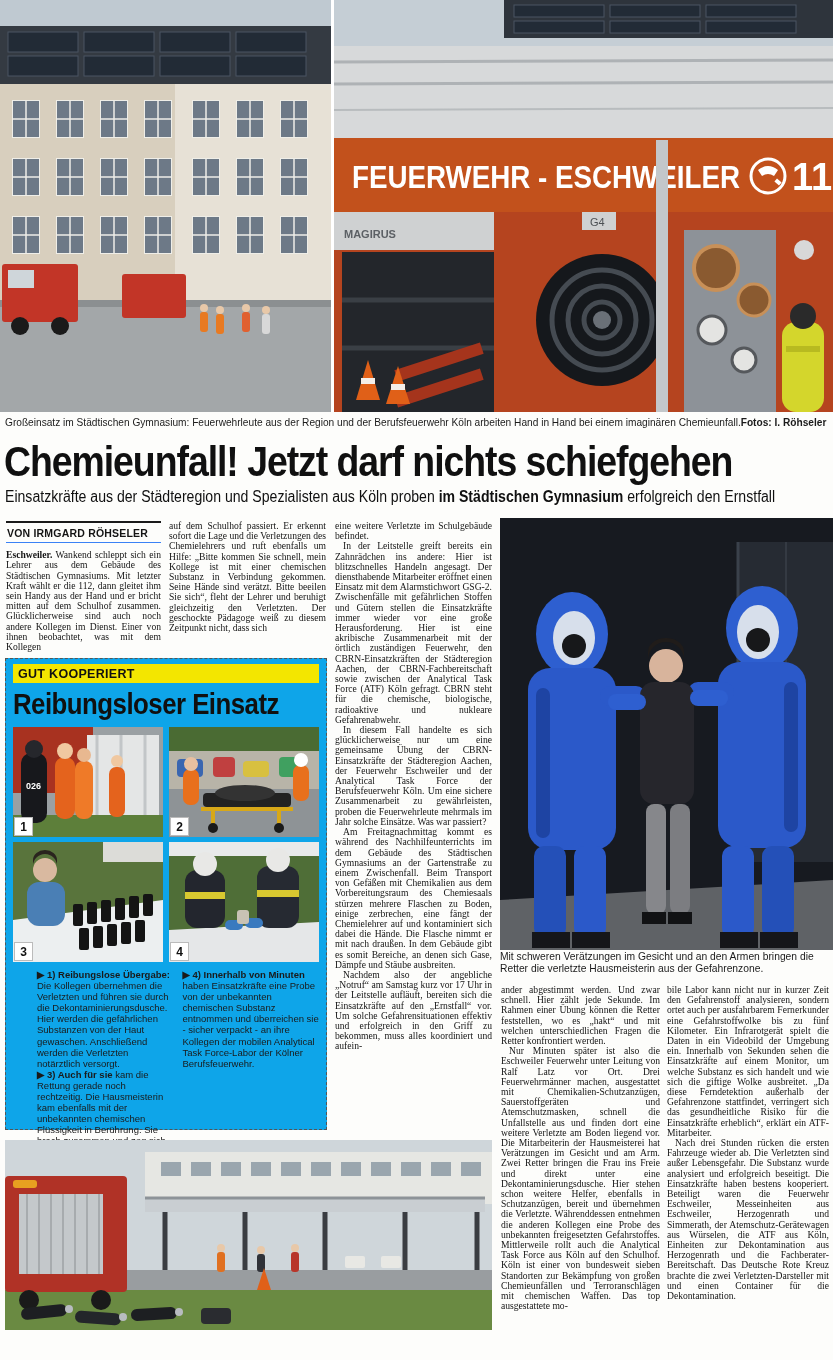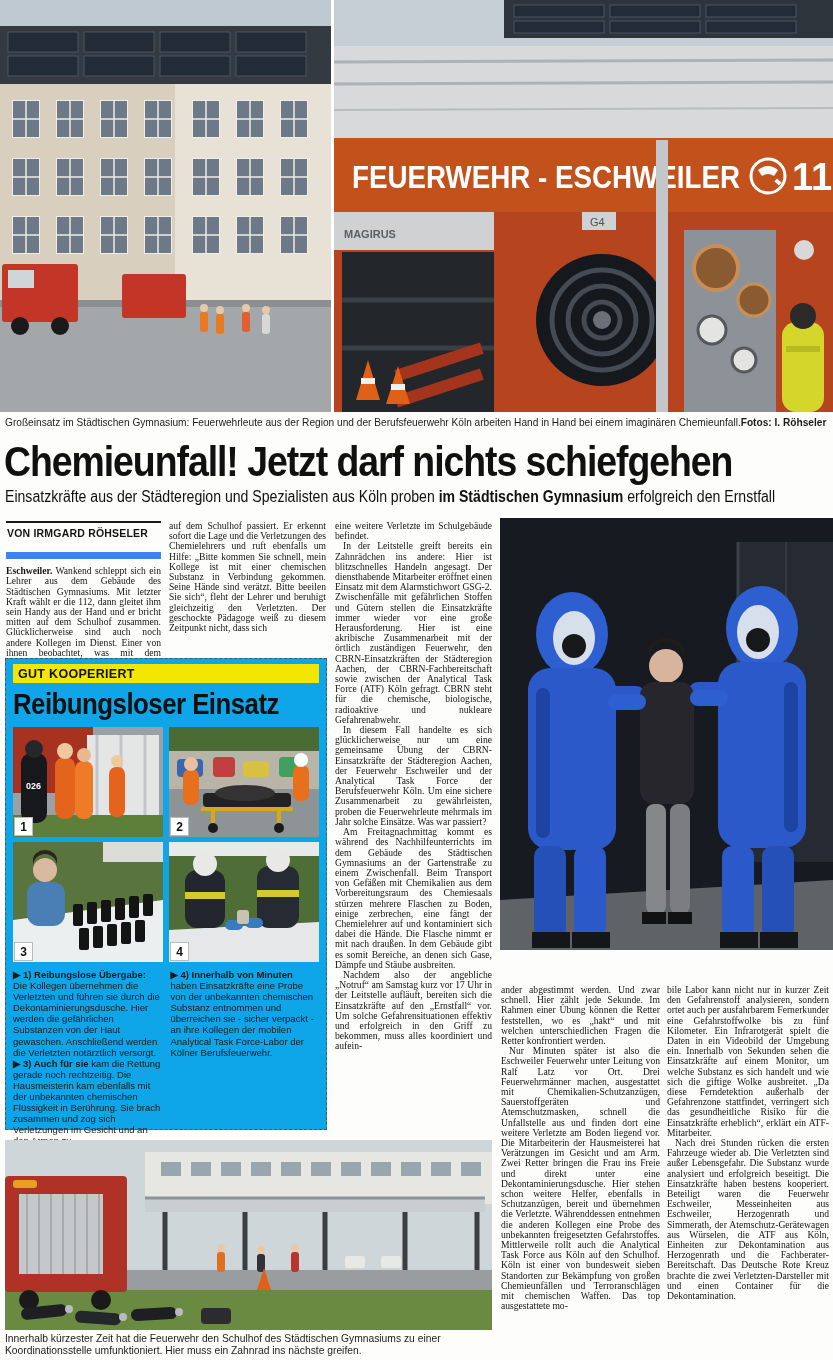--- a/index.html
+++ b/index.html
@@ -18,37 +18,37 @@
   .subhead b{font-weight:bold;}
   .col{position:absolute;font-size:9.6px;line-height:10.2px;text-align:justify;}
   .col p{margin:0;}
   .col p.ind{text-indent:8px;}
   .col1{left:6px;top:521px;width:155px;}
   .col2{left:169px;top:521px;width:157px;}
   .col3{left:335px;top:521px;width:157px;height:612px;overflow:hidden;}
   .col4{left:501px;top:985px;width:159px;height:375px;overflow:hidden;}
   .col5{left:667px;top:985px;width:162px;height:375px;overflow:hidden;font-family:Liberation Serif, serif;}
   .byline{font-family:"Liberation Sans",sans-serif;font-weight:bold;font-size:10.5px;
-        letter-spacing:.2px;border-top:2px solid #1a1a1a;border-bottom:7px solid #3b82f6;
-        padding:5px 0 14px 1px;margin-bottom:7px;text-align:left;}
+        letter-spacing:.2px;border-top:2px solid #1a1a1a;border-bottom:1px solid #3b82f6;
+        padding:5px 0 4px 1px;margin-bottom:7px;text-align:left;}
   .lead{font-weight:bold;margin-top:7px;}
   .feature-box{position:absolute;left:5px;top:658px;width:322px;height:472px;
         border:1px dashed #555;box-sizing:border-box;padding:5px 7px;background:#0ea5e9;}
   .kicker{background:#f3e600;font-family:"Liberation Sans",sans-serif;font-weight:bold;
         font-size:12.5px;letter-spacing:.3px;color:#111;padding:3px 4px 2px 5px;}
   .feature-title{font-family:"Liberation Sans",sans-serif;font-weight:bold;font-size:30px;
         letter-spacing:-.6px;color:#101010;margin:4px 0 6px;white-space:nowrap;
         transform:scaleX(.86);transform-origin:left;}
   .photo-grid{display:grid;grid-template-columns:150px 150px;gap:5px 6px;}
   .pframe{position:relative;width:150px;}
   .badge{position:absolute;left:2px;bottom:2px;width:17px;height:17px;background:#fff;
         color:#111;font-family:"Liberation Sans",sans-serif;font-weight:bold;font-size:12px;
         display:flex;align-items:center;justify-content:center;box-shadow:0 0 0 1px #bbb;}
   .feature-captions{display:grid;grid-template-columns:1fr 1fr;gap:0 9px;margin-top:7px;
-        font-family:"Liberation Sans",sans-serif;font-size:9.5px;line-height:11.1px;color:#1a1a1a;}
+        font-family:"Liberation Sans",sans-serif;font-size:9.5px;line-height:11.1px;color:#1a1a1a;margin-left:24px;}
   .fcap{margin-bottom:1px;}
   .fcap .fb{font-weight:bold;}
   .right-photo{position:absolute;left:500px;top:518px;}
   .mid-caption{position:absolute;left:500px;top:951px;width:332px;}
   .bottom-photo{position:absolute;left:5px;top:1140px;}
   .bottom-caption{position:absolute;left:5px;top:1333px;width:488px;}
 </style>
 </head>
 <body>
 
@@ -263,20 +263,21 @@
         <rect x="140" y="164" width="54" height="122" rx="14" fill="#26262c"></rect>
         <rect x="146" y="286" width="20" height="110" rx="8" fill="#86878b"></rect>
         <rect x="170" y="286" width="20" height="110" rx="8" fill="#7c7d81"></rect>
         <rect x="142" y="394" width="24" height="12" fill="#111214"></rect>
           <rect x="168" y="394" width="24" height="12" fill="#111214"></rect>
       </g>
       <rect x="108" y="176" width="38" height="16" rx="8" fill="#2e5fd0"></rect>
       <rect x="190" y="172" width="38" height="16" rx="8" fill="#2e5fd0"></rect>
     </svg>
   </div>
+  <div class="cap mid-caption">Mit schweren Verätzungen im Gesicht und an den Armen bringen die Retter die verletzte Hausmeisterin aus der Gefahrenzone.</div>
 
   <div class="feature-box">
     <div class="kicker">GUT KOOPERIERT</div>
     <div class="feature-title">Reibungsloser Einsatz</div>
     <div class="photo-grid">
       <div class="pframe">
         <svg width="150" height="110" viewBox="0 0 150 110">
           <rect width="150" height="110" fill="#9aa0a3"></rect>
           <rect x="0" y="0" width="80" height="66" fill="#a83220"></rect>
           <rect x="74" y="8" width="72" height="86" fill="#e4e6e6"></rect>
@@ -445,15 +446,14 @@
         <rect x="70" y="172" width="46" height="12" rx="6" fill="#23262a" transform="rotate(4 93 178)"></rect>
         <rect x="126" y="168" width="46" height="12" rx="6" fill="#1d1f22" transform="rotate(-3 149 174)"></rect>
         <circle cx="64" cy="169" r="4" fill="#b8bcc0"></circle>
           <circle cx="118" cy="177" r="4" fill="#b8bcc0"></circle>
           <circle cx="174" cy="172" r="4" fill="#b8bcc0"></circle>
         <rect x="196" y="168" width="30" height="16" rx="4" fill="#2a2c30"></rect>
       </g>
       <polygon points="252,150 259,128 266,150" fill="#e06018"></polygon>
     </svg>
   </div>
-  <div class="cap bottom-caption">Innerhalb kürzester Zeit hat die Feuerwehr den Schulhof des Städtischen Gymnasiums zu einer Koordinationsstelle umfunktioniert. Hier muss ein Zahnrad ins nächste greifen.</div>
 
 </div>
 
 </body></html>

